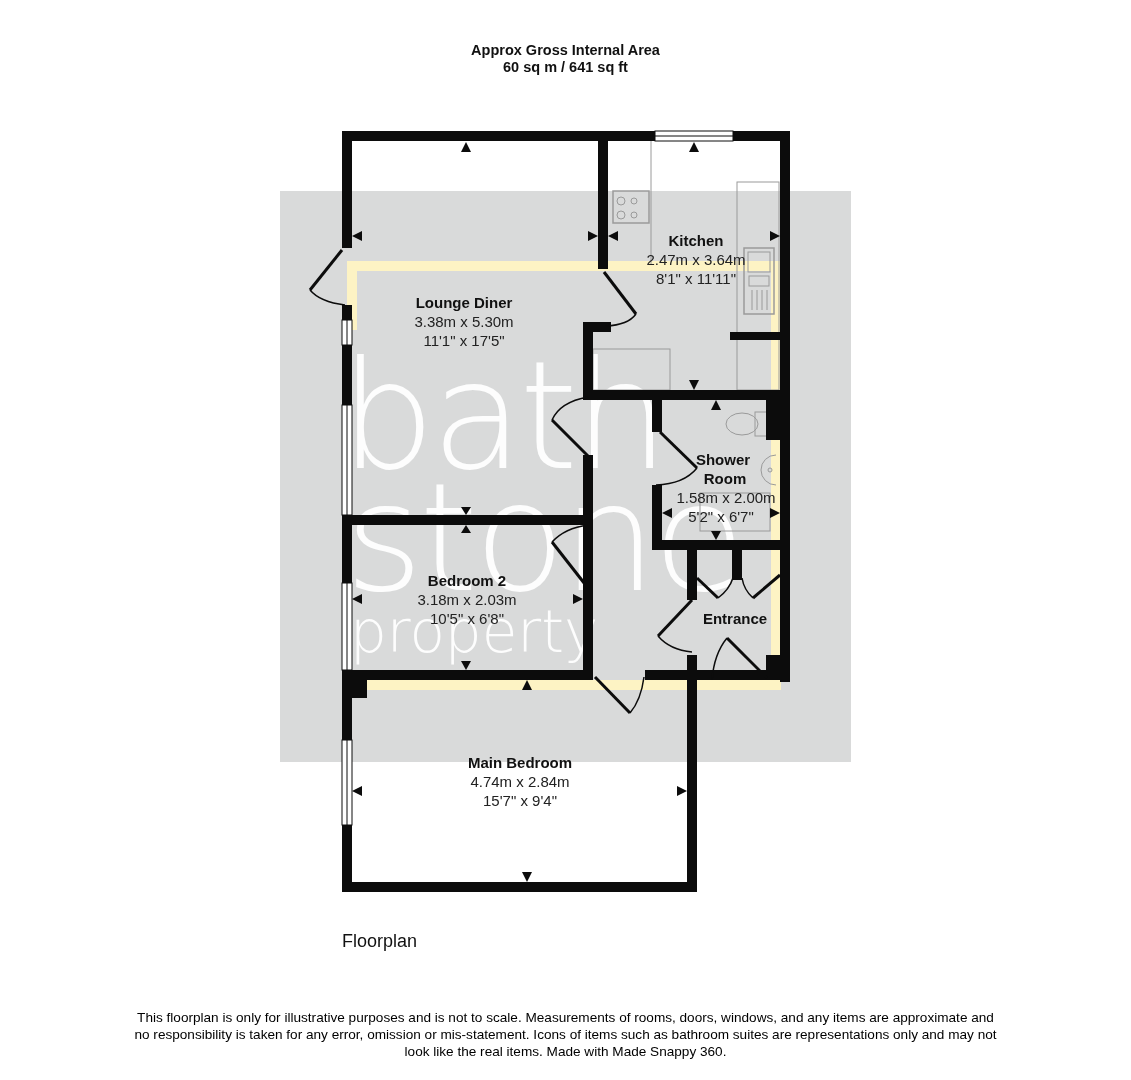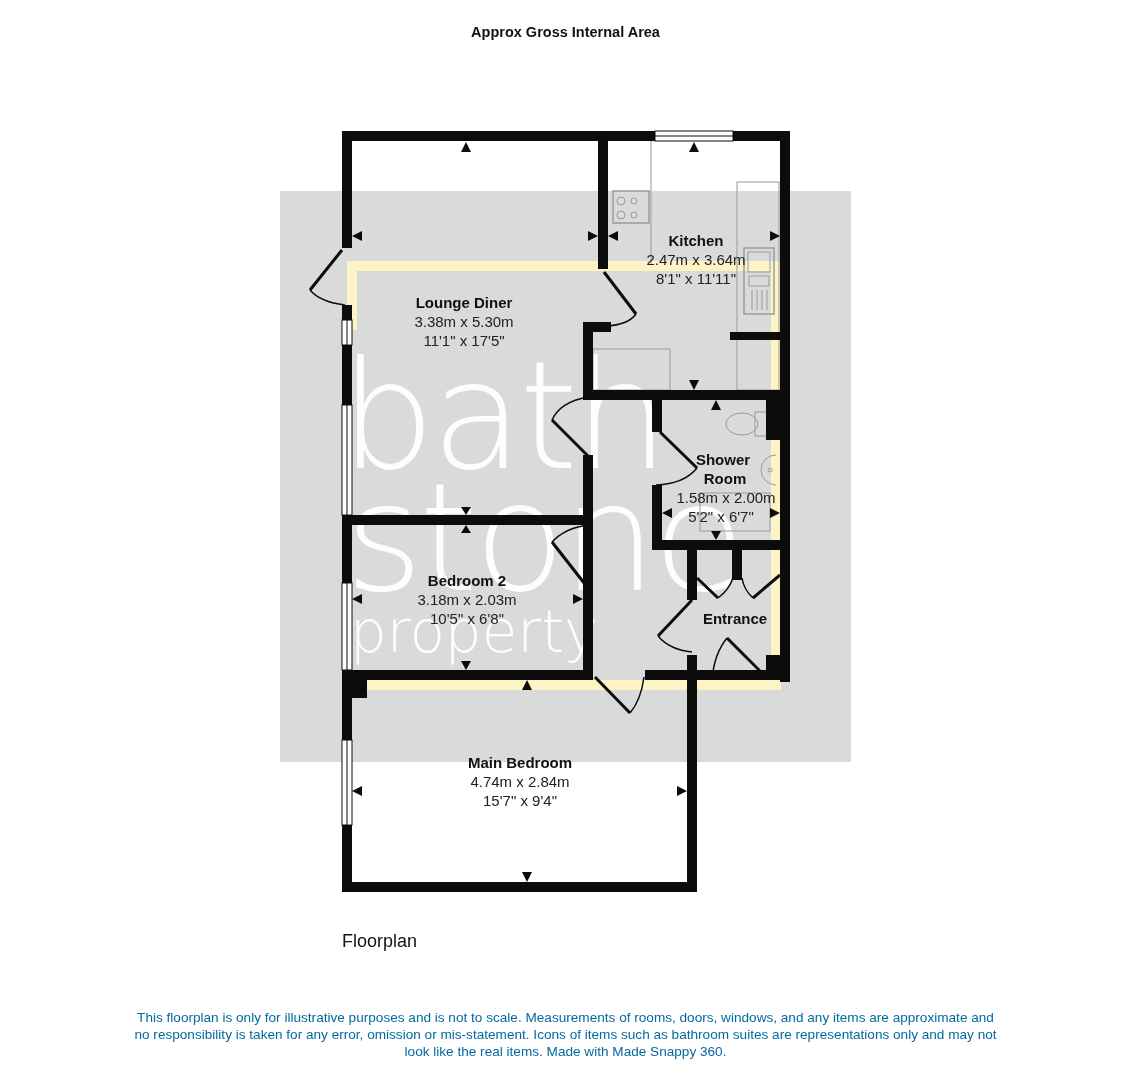--- a/index.html
+++ b/index.html
@@ -1,33 +1,34 @@
 <!DOCTYPE html>
 <html><head>
 <meta charset="utf-8">
 <style>
   html, body { margin: 0; padding: 0; background: #ffffff; }
   body { width: 1131px; height: 1080px; position: relative; overflow: hidden;
          font-family: "Liberation Sans", sans-serif; color: #111; }
-  .header { position: absolute; left: 0; top: 24px; width: 1131px; text-align: center;
+  .header { position: absolute; left: 0; top: 42px; width: 1131px; text-align: center;
             font-weight: bold; font-size: 14.5px; line-height: 17px; color: #111; }
   .plan { position: absolute; left: 0; top: 0; }
   .label { position: absolute; left: 342px; top: 931px; font-size: 18px; color: #111; }
   .disclaimer { position: absolute; left: 130px; top: 1009px; width: 871px; text-align: center;
-                font-size: 13.6px; line-height: 17px; color: #0369a1; }
+                font-size: 13.6px; line-height: 17px; color: #000000; }
   svg text { font-family: "Liberation Sans", sans-serif; }
   .rn { font-weight: bold; font-size: 15px; fill: #111; }
   .rd { font-size: 15px; fill: #222; }
   .wm { font-family: "DejaVu Sans", sans-serif; fill: #ffffff; }
 </style>
 </head>
 <body>
 
 <div class="header">
   <div>Approx Gross Internal Area</div>
+  <div>60 sq m / 641 sq ft</div>
 </div>
 
 <svg class="plan" width="1131" height="1080" viewBox="0 0 1131 1080" xmlns="http://www.w3.org/2000/svg">
 
   <rect x="280" y="191" width="571" height="571" fill="#d9dada"></rect>
 
   <g fill="none" stroke="#fdf3c4" stroke-width="10">
     <polyline points="352,330 352,266 604,266 604,266 776,266 776,685 352,685"></polyline>
   </g>
 

